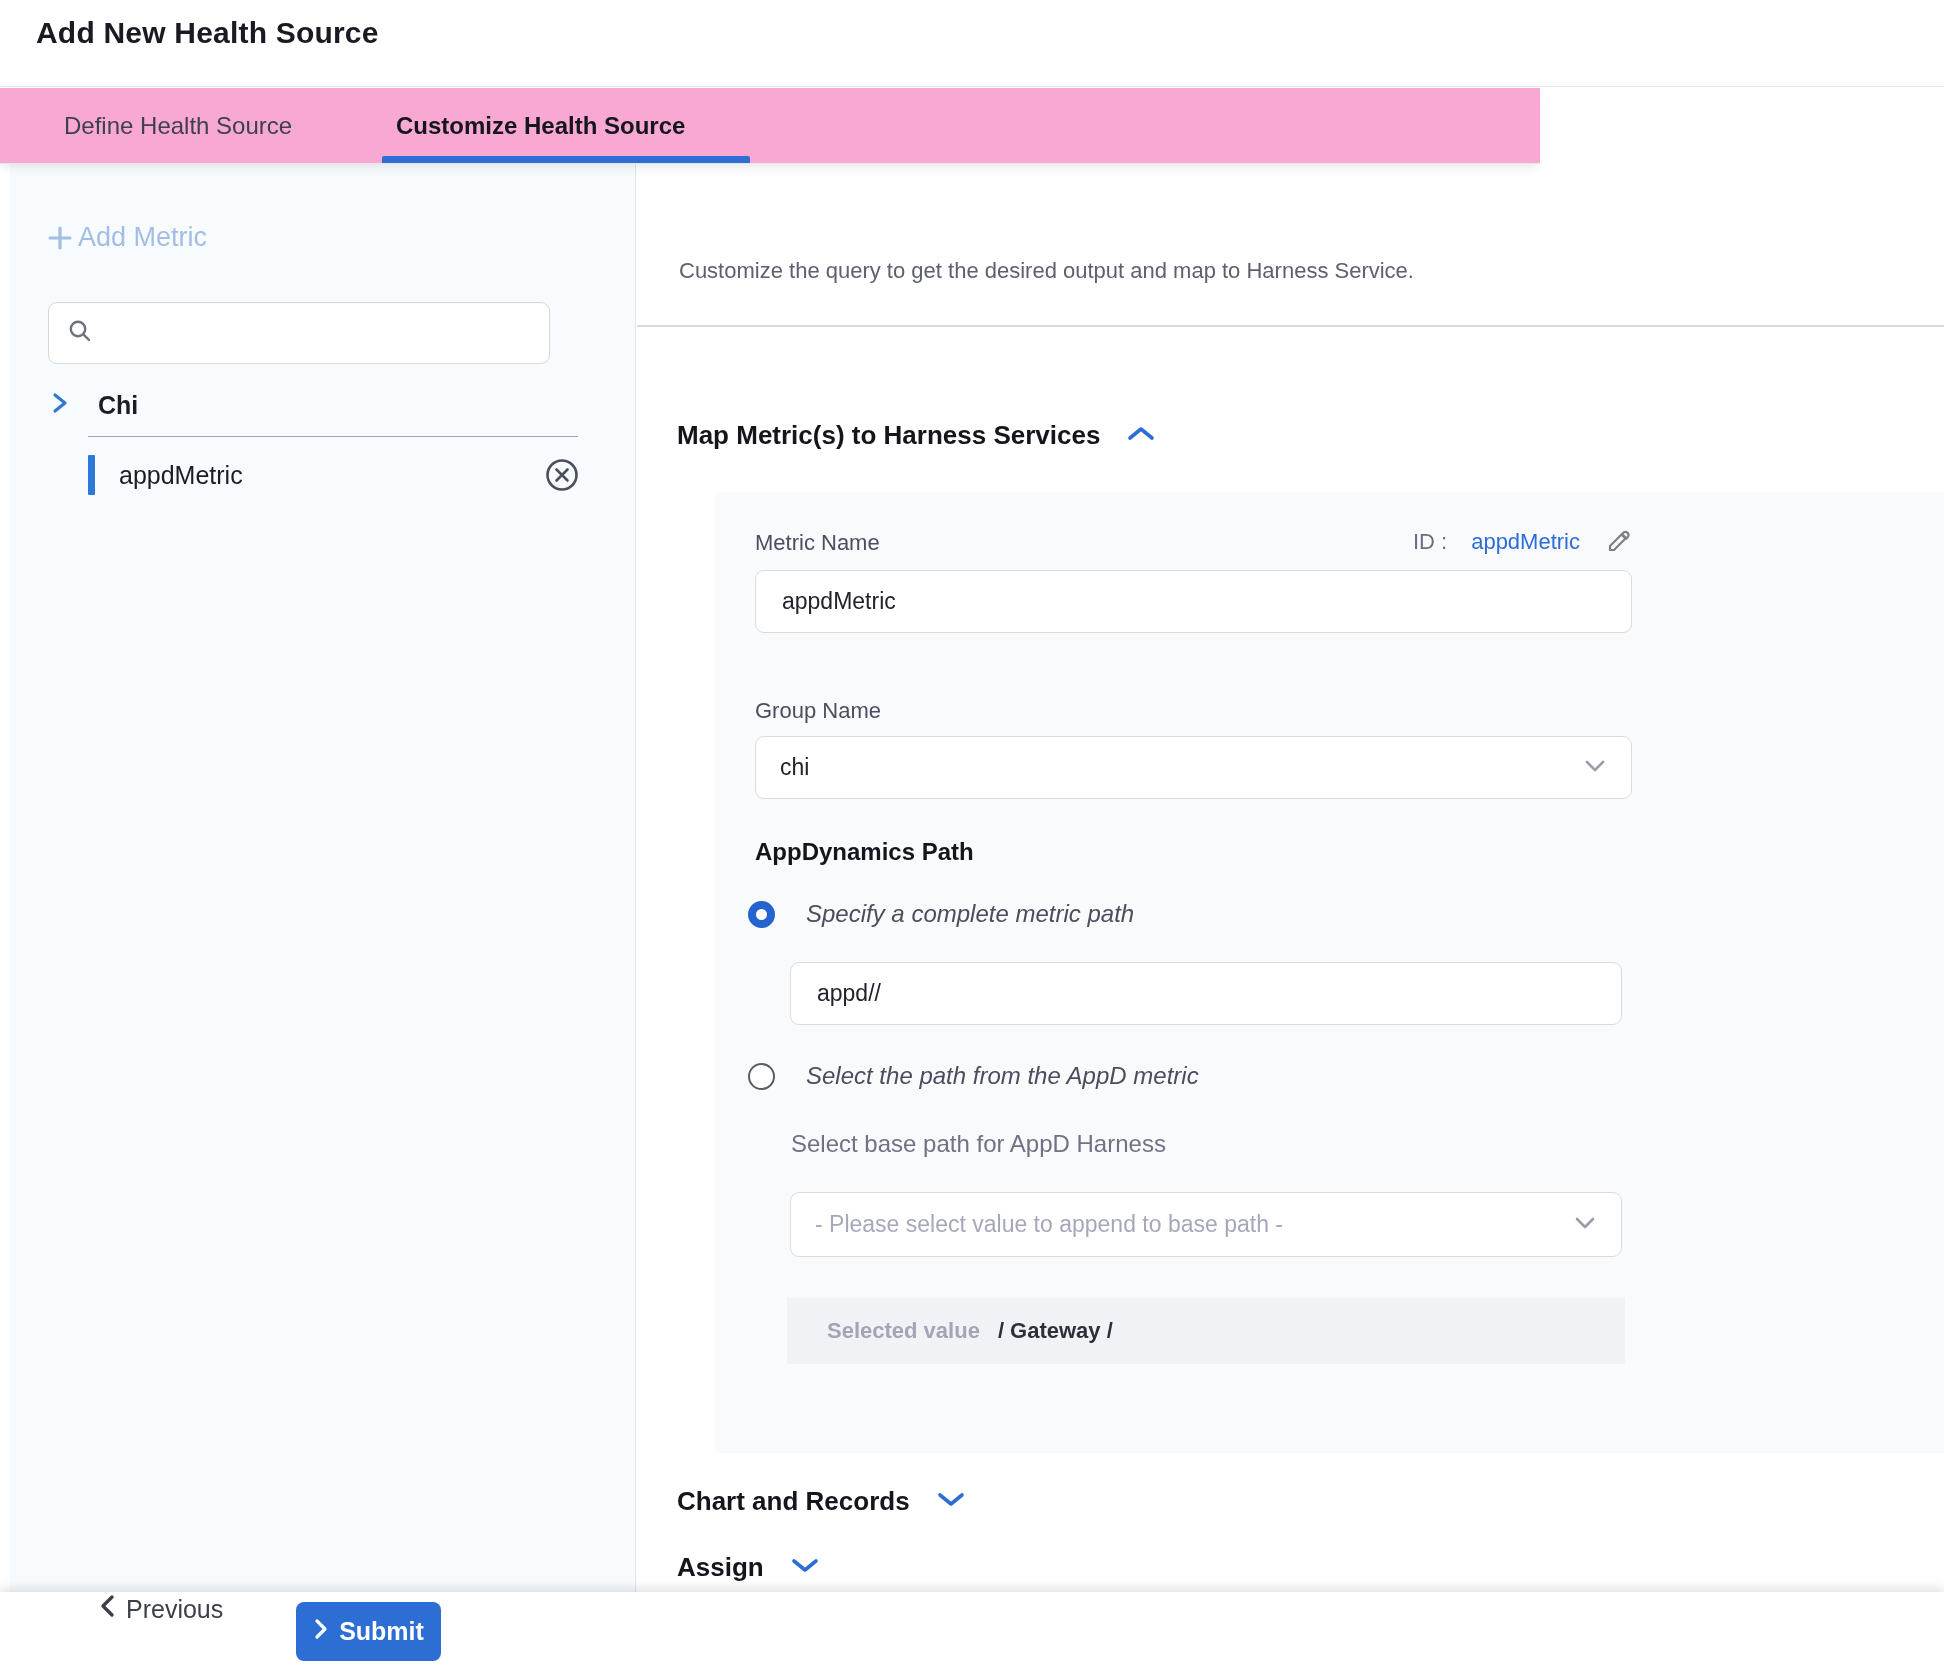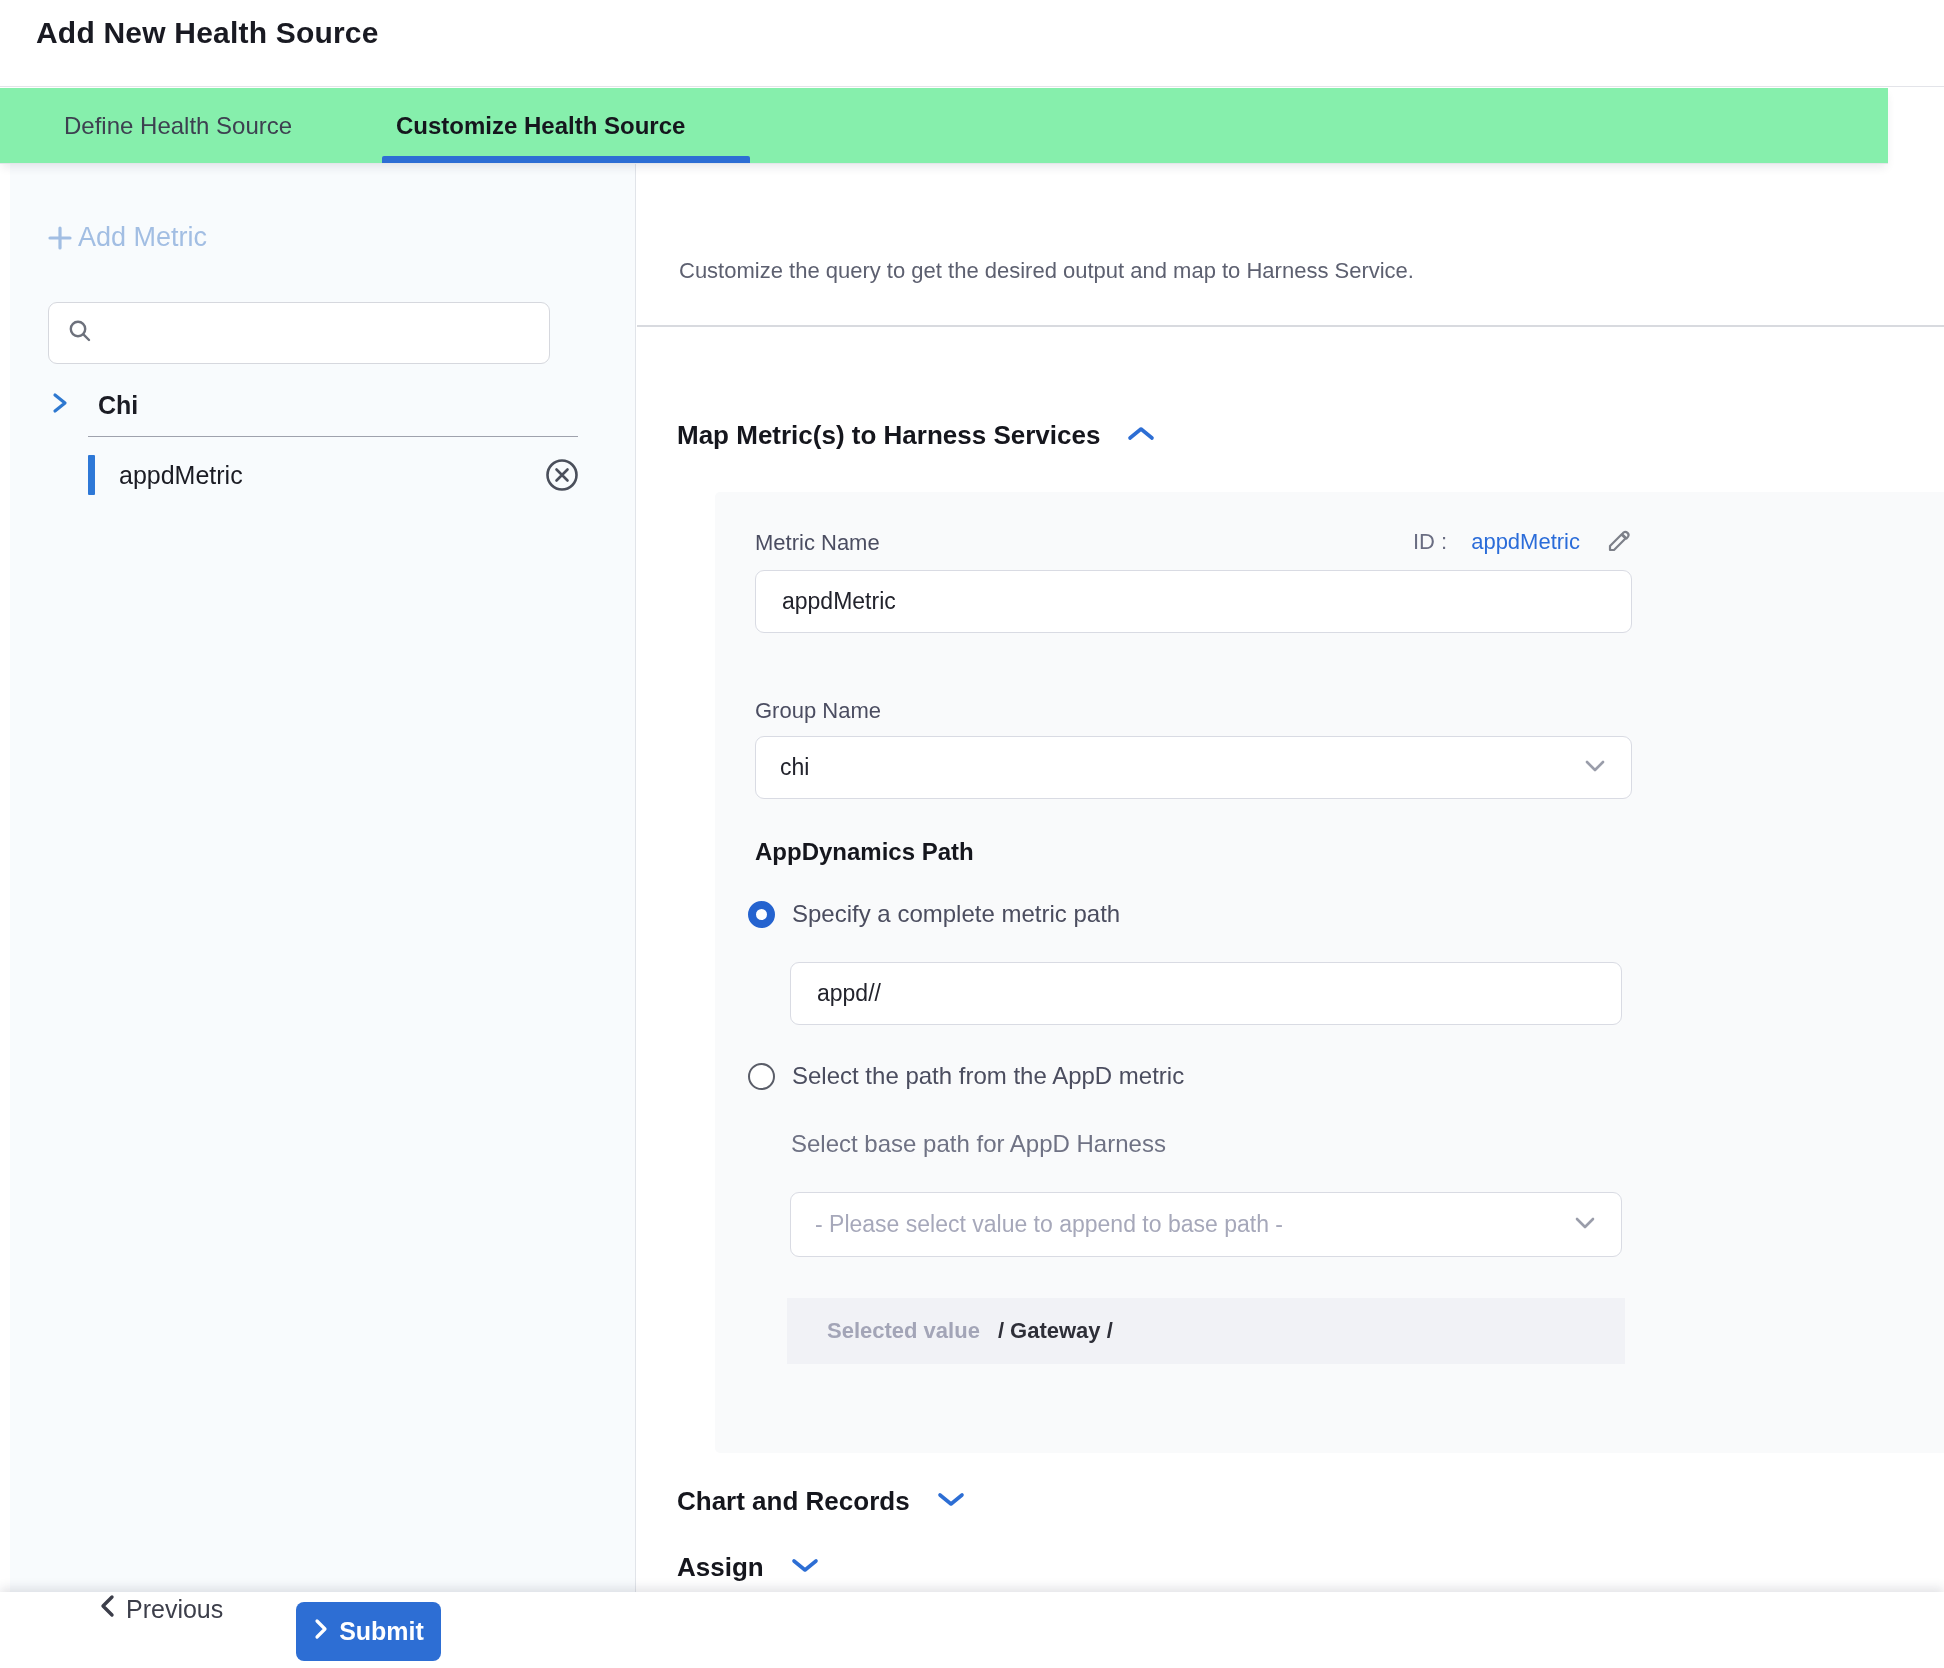--- a/index.html
+++ b/index.html
@@ -18,21 +18,21 @@
   *{margin:0;padding:0;box-sizing:border-box;}
   html,body{background:#fff;}
   body{font-family:"Liberation Sans", sans-serif;color:var(--ink);}
   .screen{position:relative;width:1944px;height:1668px;background:#fff;overflow:hidden;}
 
   
   .header{position:absolute;left:0;top:0;width:1944px;height:87px;background:#fff;border-bottom:1px solid #e3e4e9;}
   .header .title{position:absolute;left:36px;top:16px;font-size:30px;font-weight:700;color:#191a22;letter-spacing:.2px;}
 
   
-  .tabbar{position:absolute;left:0;top:88px;width:1888px;height:76px;background:#86efac;border-bottom:1px solid #e4e6ea;box-shadow:0 5px 9px -2px rgba(40,41,61,.10);z-index:5;}
+  .tabbar{position:absolute;left:0;top:88px;width:1540px;height:76px;background:#f9a8d4;border-bottom:1px solid #e4e6ea;box-shadow:0 5px 9px -2px rgba(40,41,61,.10);z-index:5;}
   .tab{position:absolute;top:24px;font-size:24px;cursor:pointer;}
   .tab.inactive{left:64px;color:#3d4050;font-weight:500;}
   .tab.active{left:396px;color:#15161d;font-weight:700;}
   .tab-underline{position:absolute;left:382px;bottom:0;width:368px;height:7px;background:var(--blue);border-radius:2px 2px 0 0;}
 
   
   .sidebar{position:absolute;left:10px;top:164px;width:626px;height:1428px;background:var(--sidebar-bg);border-right:1px solid #e1e4e9;}
   .add-metric{position:absolute;left:36px;top:58px;display:flex;align-items:center;gap:4px;color:var(--lightblue);font-size:27px;cursor:pointer;}
   .add-metric svg{display:block;}
   .searchbox{position:absolute;left:38px;top:138px;width:502px;height:62px;background:#fff;border:1px solid #d6d8de;border-radius:9px;display:flex;align-items:center;padding-left:18px;}
@@ -66,21 +66,21 @@
   .id-row .id-value{color:var(--link);cursor:pointer;}
   .id-row .edit{cursor:pointer;display:flex;align-items:center;}
   .tb{position:absolute;background:#fff;border:1px solid var(--border);border-radius:9px;display:flex;align-items:center;}
   .tb input{border:none;outline:none;background:transparent;font-size:23px;color:#22232c;width:100%;padding:0 26px;font-family:"Liberation Sans",sans-serif;}
   .tb-name{left:40px;top:78px;width:877px;height:63px;}
   .selbox{position:absolute;background:#fff;border:1px solid var(--border);border-radius:9px;display:flex;align-items:center;justify-content:space-between;padding:0 24px;cursor:pointer;}
   .selbox .selval{font-size:23px;color:#22232c;}
   .selbox .ph{color:var(--muted);}
   .sel-group{left:40px;top:244px;width:877px;height:63px;}
   .appd-head{position:absolute;left:40px;top:346px;font-size:24px;font-weight:700;color:#15161d;}
-  .radio-row{position:absolute;display:flex;align-items:flex-end;gap:17px;cursor:pointer;}
+  .radio-row{position:absolute;display:flex;align-items:flex-end;gap:31px;cursor:pointer;font-style:italic;}
   .rr1{left:33px;top:408px;}
   .rr2{left:33px;top:570px;}
   .radio{width:27px;height:27px;border-radius:50%;background:#fff;flex:none;}
   .radio.on{border:8px solid #2563cf;}
   .radio.off{border:2px solid #5a5d68;}
   .radio-label{font-size:24px;color:#4b4d5f;}
   .tb-path{left:75px;top:470px;width:832px;height:63px;}
   .base-label{position:absolute;left:76px;top:638px;font-size:24px;color:#6f7284;}
   .sel-base{left:75px;top:700px;width:832px;height:65px;}
   .selected-row{position:absolute;left:72px;top:806px;width:838px;height:66px;background:var(--row-bg);display:flex;align-items:center;padding-left:40px;gap:18px;}

